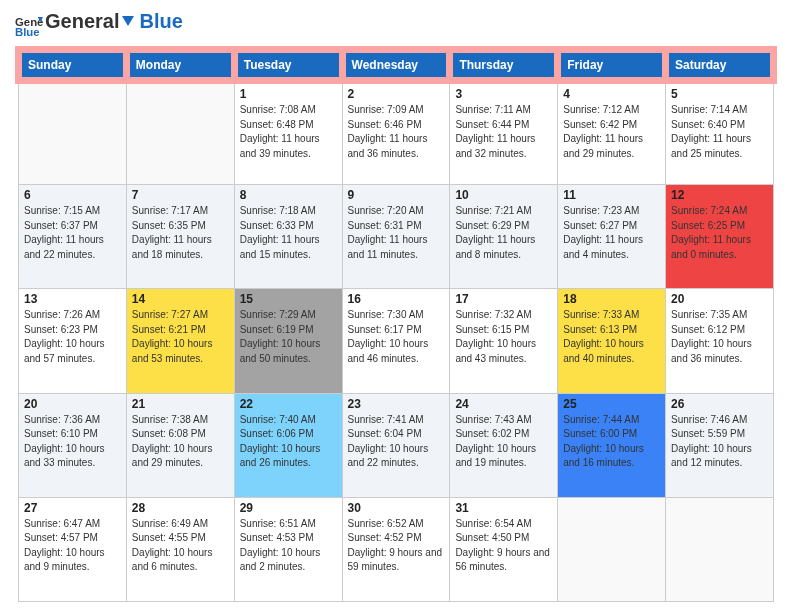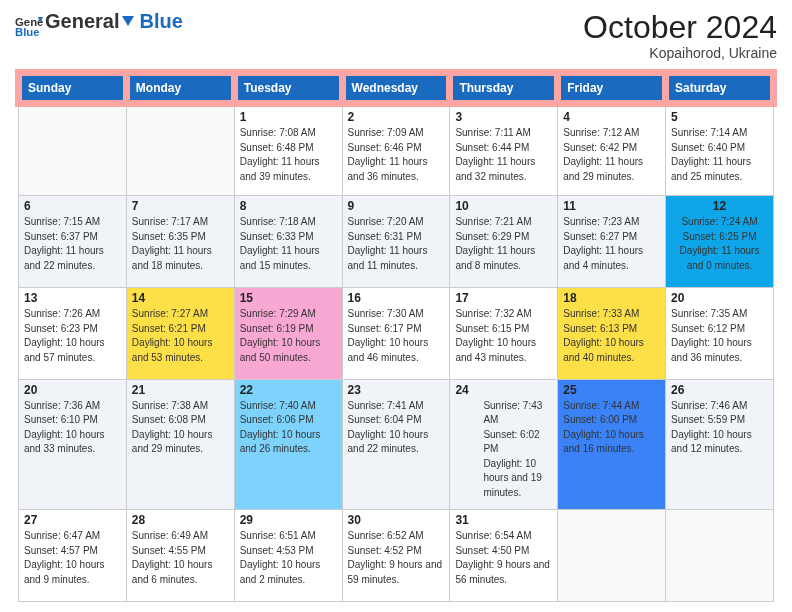--- a/index.html
+++ b/index.html
@@ -109,24 +109,20 @@
     </div>
     <div class="logo">
   <span style="font-size:20px; font-weight:bold; color:#333;">General</span>
         <svg width="18" height="18" viewBox="0 0 18 18" style="vertical-align:middle;">
           <polygon points="3,3 15,3 9,13" fill="#1a6bbf"></polygon>
         </svg>
         <br>
   <span style="font-size:20px; font-weight:bold; color:#1a6bbf; margin-left:2px;">Blue</span>
 </div>
     <div style="flex:1"></div>
-    <div class="title-block">
-      <div class="month-year">October 2024</div>
-      <div class="location">Kopaihorod, Ukraine</div>
-    </div>
   </div>
 
   <table class="calendar">
     <thead>
       <tr>
         <th>Sunday</th>
         <th>Monday</th>
         <th>Tuesday</th>
         <th>Wednesday</th>
         <th>Thursday</th>
@@ -199,41 +195,41 @@
             <div class="day-info" style="white-space: pre-line;">Sunrise: 7:21 AM
 Sunset: 6:29 PM
 Daylight: 11 hours and 8 minutes.</div>
           </td>
           <td style="background: rgb(240, 244, 248);">
             <span class="day-num">11</span>
             <div class="day-info" style="white-space: pre-line;">Sunrise: 7:23 AM
 Sunset: 6:27 PM
 Daylight: 11 hours and 4 minutes.</div>
           </td>
-          <td style="background: #0ea5e9; text-align: center;">
+          <td style="background: #ef4444;">
             <span class="day-num">12</span>
             <div class="day-info" style="white-space: pre-line;">Sunrise: 7:24 AM
 Sunset: 6:25 PM
 Daylight: 11 hours and 0 minutes.</div>
           </td>
         </tr>
         <tr>
           <td style="background: rgb(255, 255, 255);">
             <span class="day-num">13</span>
             <div class="day-info" style="white-space: pre-line;">Sunrise: 7:26 AM
 Sunset: 6:23 PM
 Daylight: 10 hours and 57 minutes.</div>
           </td>
           <td style="background: #fde047;">
             <span class="day-num">14</span>
             <div class="day-info" style="white-space: pre-line;">Sunrise: 7:27 AM
 Sunset: 6:21 PM
 Daylight: 10 hours and 53 minutes.</div>
           </td>
-          <td style="background: #f9a8d4;">
+          <td style="background: #a3a3a3;">
             <span class="day-num">15</span>
             <div class="day-info" style="white-space: pre-line;">Sunrise: 7:29 AM
 Sunset: 6:19 PM
 Daylight: 10 hours and 50 minutes.</div>
           </td>
           <td style="background: rgb(255, 255, 255);">
             <span class="day-num">16</span>
             <div class="day-info" style="white-space: pre-line;">Sunrise: 7:30 AM
 Sunset: 6:17 PM
 Daylight: 10 hours and 46 minutes.</div>
@@ -277,21 +273,21 @@
 Daylight: 10 hours and 26 minutes.</div>
           </td>
           <td style="background: rgb(240, 244, 248);">
             <span class="day-num">23</span>
             <div class="day-info" style="white-space: pre-line;">Sunrise: 7:41 AM
 Sunset: 6:04 PM
 Daylight: 10 hours and 22 minutes.</div>
           </td>
           <td style="background: rgb(240, 244, 248);">
             <span class="day-num">24</span>
-            <div class="day-info" style="white-space: pre-line; margin-left: 28px;">Sunrise: 7:43 AM
+            <div class="day-info" style="white-space: pre-line;">Sunrise: 7:43 AM
 Sunset: 6:02 PM
 Daylight: 10 hours and 19 minutes.</div>
           </td>
           <td style="background: #3b82f6;">
             <span class="day-num">25</span>
             <div class="day-info" style="white-space: pre-line;">Sunrise: 7:44 AM
 Sunset: 6:00 PM
 Daylight: 10 hours and 16 minutes.</div>
           </td>
           <td style="background: rgb(240, 244, 248);">

